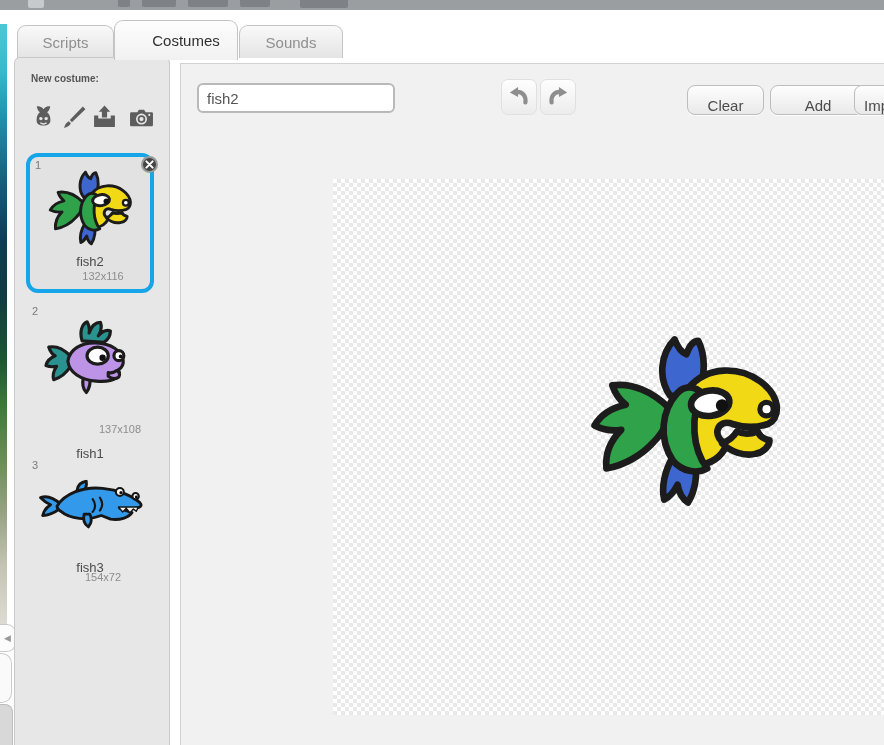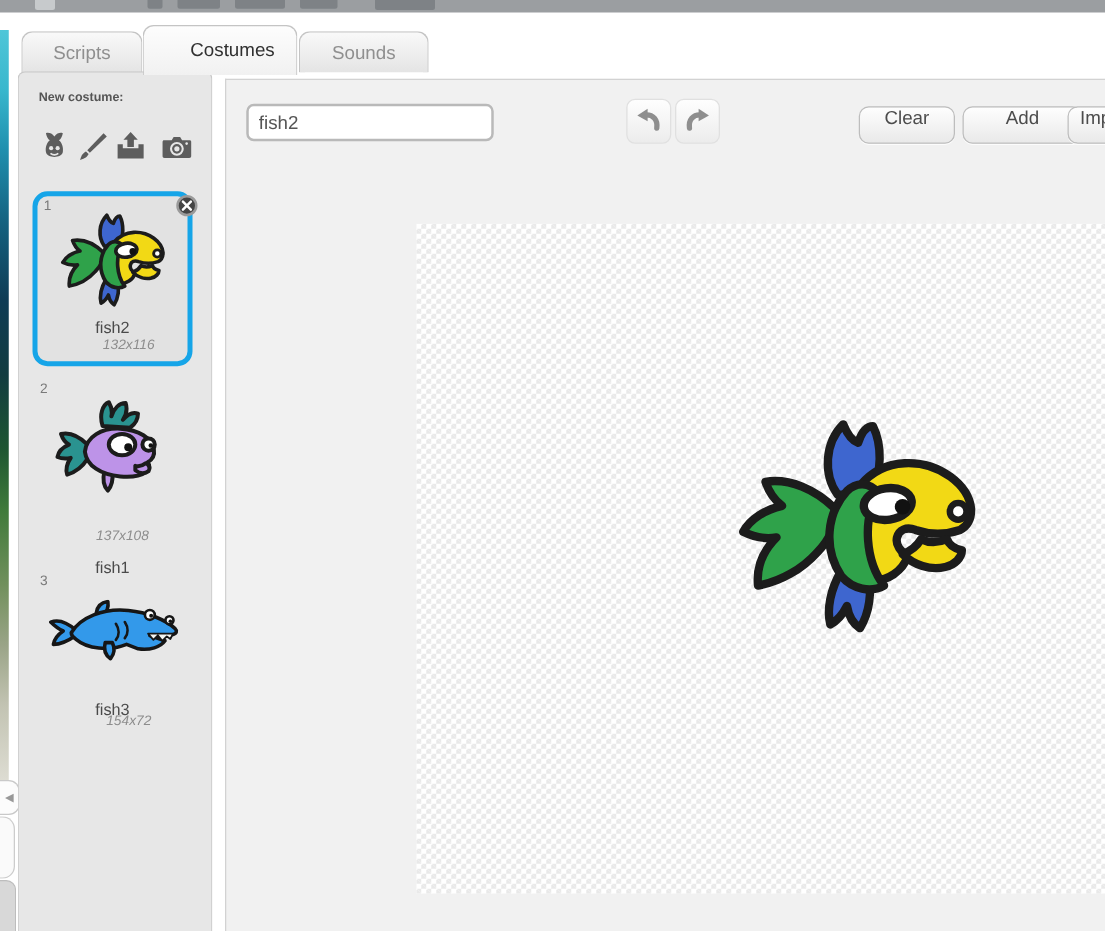--- a/index.html
+++ b/index.html
@@ -66,21 +66,21 @@
     border:4px solid #16a5e8;border-radius:12px;
   }
   .idx{position:absolute;font-size:11px;color:#7a7a7a;}
   .close-btn{
     position:absolute;left:111px;top:-1px;width:17px;height:17px;
     background:#454545;border:2px solid #9a9a9a;border-radius:50%;
     display:flex;align-items:center;justify-content:center;cursor:pointer;box-sizing:border-box;
   }
   .thumb{position:absolute;}
   .cname{position:absolute;width:128px;text-align:center;font-size:13px;color:#4a4a4a;}
-  .csize{position:absolute;width:154px;text-align:center;font-size:11px;color:#8d8d8d;font-style:italic;}
+  .csize{position:absolute;width:154px;text-align:center;font-size:11px;color:#8d8d8d;}
   
   .paint-editor{
     position:absolute;left:180px;top:63px;width:704px;height:682px;
     background:#f1f1f1;border-top:1px solid #d2d2d2;border-left:1px solid #d2d2d2;
     box-sizing:border-box;z-index:2;
   }
   .name-input{
     position:absolute;left:16px;top:19px;width:186px;height:26px;
     border:2px solid #b9b9b9;border-radius:6px;background:#fff;
     font-family:"Liberation Sans",sans-serif;font-size:15px;color:#555;
@@ -90,21 +90,21 @@
     position:absolute;top:15px;width:36px;height:36px;box-sizing:border-box;
     background:linear-gradient(#fefefe,#ececec);
     border:1px solid #e0e0e0;border-radius:7px;
     display:flex;align-items:center;justify-content:center;cursor:pointer;
   }
   .pill-btn{
     position:absolute;top:21px;height:30px;box-sizing:border-box;
     background:linear-gradient(#fefefe,#e9e9e9);
     border:1px solid #bdbdbd;border-radius:8px;
     color:#4c4c4c;font-size:15px;
-    display:flex;align-items:flex-start;justify-content:center;cursor:pointer;
+    display:flex;align-items:flex-end;justify-content:center;cursor:pointer;
     box-shadow:0 1px 0 rgba(255,255,255,.8);
   }
   .checker{
     position:absolute;left:152px;top:115px;width:552px;height:536px;
     background-color:#ffffff;
     background-image:
       linear-gradient(45deg,#e9e9e9 25%,transparent 25%,transparent 75%,#e9e9e9 75%),
       linear-gradient(45deg,#e9e9e9 25%,transparent 25%,transparent 75%,#e9e9e9 75%);
     background-size:8px 8px;background-position:0 0,4px 4px;
   }
@@ -265,21 +265,21 @@
     <div class="cname" style="left:-4px;top:97px;">fish2</div>
     <div class="csize" style="left:-4px;top:113px;">132x116</div>
   </div>
 
   <div>
     <div class="idx" style="left:17px;top:247px;">2</div>
     <svg class="thumb" style="left:26px;top:262px;width:97px;height:77px;" viewBox="0 0 137 108">
       <use href="#sym-fish1"></use>
     </svg>
     <div class="cname" style="left:11px;top:348px;margin-top:40px;">fish1</div>
-    <div class="csize" style="left:6px;top:365px;">137x108</div>
+    <div class="csize" style="left:28px;top:365px;">137x108</div>
   </div>
 
   <div>
     <div class="idx" style="left:17px;top:401px;">3</div>
     <svg class="thumb" style="left:22px;top:421px;width:110px;height:53px;" viewBox="0 0 154 72">
       <use href="#sym-fish3"></use>
     </svg>
     <div class="cname" style="left:11px;top:502px;">fish3</div>
     <div class="csize" style="left:11px;top:513px;">154x72</div>
   </div>

